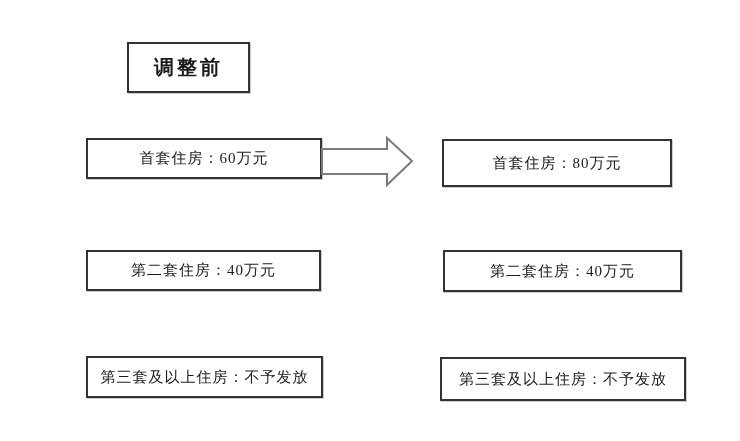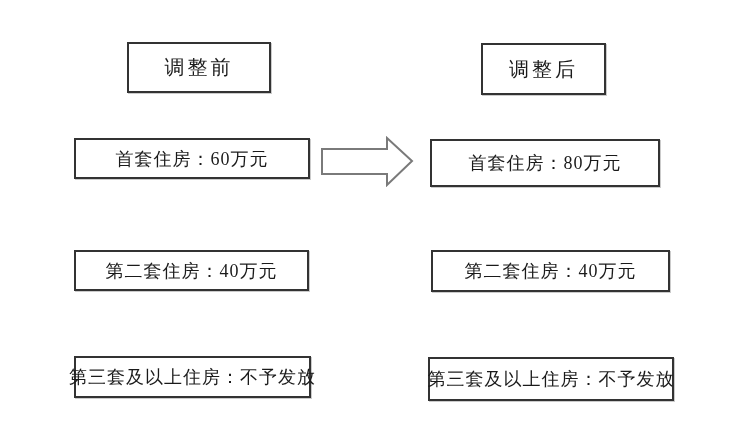--- a/index.html
+++ b/index.html
@@ -27,25 +27,26 @@
     box-sizing: border-box;
     text-align: center;
     white-space: nowrap;
   }
   .header-box {
     font-size: 20px;
     letter-spacing: 3px;
     font-weight: 500;
   }
   .item-box {
-    font-size: 18px;
+    font-size: 15px;
     letter-spacing: 1px;
+    margin-left: 12px;
   }
   
-  .pos-header-before { left: 127px; top: 42px;  width: 144px; height: 51px; }
+  .pos-header-before { left: 127px; top: 42px;  width: 123px; height: 51px; font-weight: bold; }
   .pos-header-after  { left: 481px; top: 43px;  width: 125px; height: 52px; }
   .pos-before-1      { left: 74px;  top: 138px; width: 236px; height: 41px; }
   .pos-after-1       { left: 430px; top: 139px; width: 230px; height: 48px; }
   .pos-before-2      { left: 74px;  top: 250px; width: 235px; height: 41px; }
   .pos-after-2       { left: 431px; top: 250px; width: 239px; height: 42px; }
   .pos-before-3      { left: 74px;  top: 356px; width: 237px; height: 42px; }
   .pos-after-3       { left: 428px; top: 357px; width: 246px; height: 44px; }
   .arrow-wrap {
     position: absolute;
     left: 320px;
@@ -54,23 +55,20 @@
     height: 51px;
   }
 </style>
 </head>
 <body>
 
 <div class="canvas">
 
   <div class="dbox header-box pos-header-before">
     <span>调整前</span>
-  </div>
-  <div class="dbox header-box pos-header-after">
-    <span>调整后</span>
   </div>
 
   <div class="dbox item-box pos-before-1">
     <span>首套住房：60万元</span>
   </div>
 
   <div class="arrow-wrap">
     <svg width="94" height="51" viewBox="0 0 94 51" xmlns="http://www.w3.org/2000/svg">
       <polygon points="2,13 67,13 67,2 92,25 67,49 67,38 2,38" fill="#ffffff" stroke="#7a7a7a" stroke-width="2" stroke-linejoin="miter"></polygon>
     </svg>

